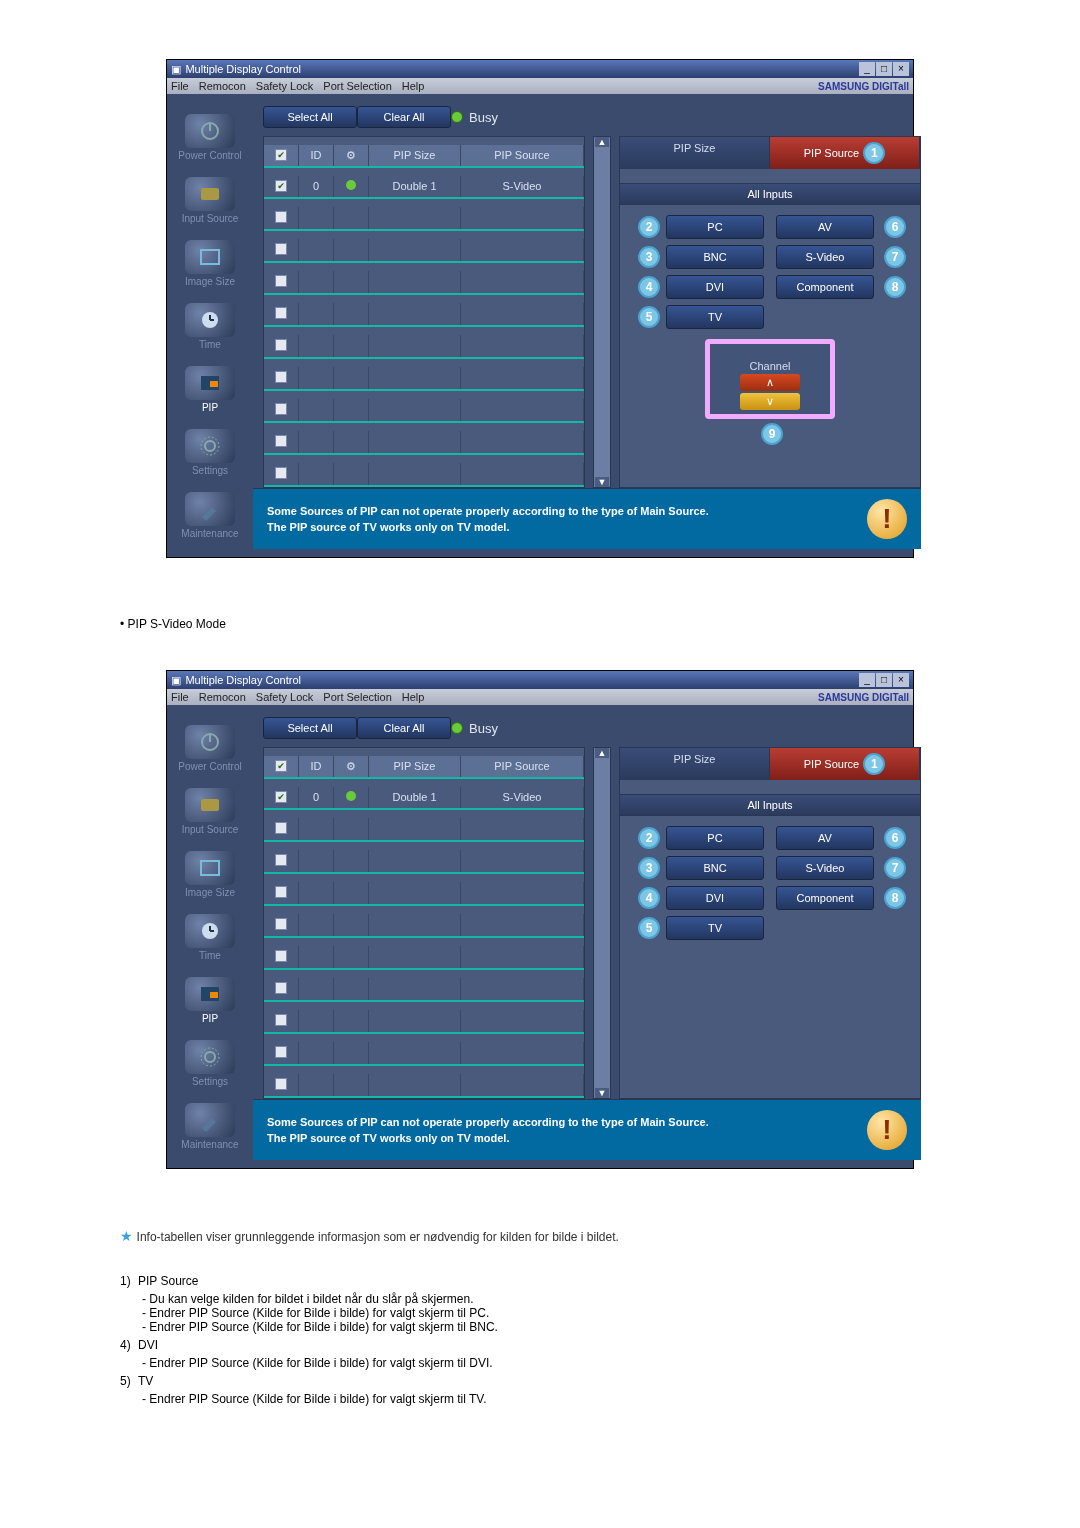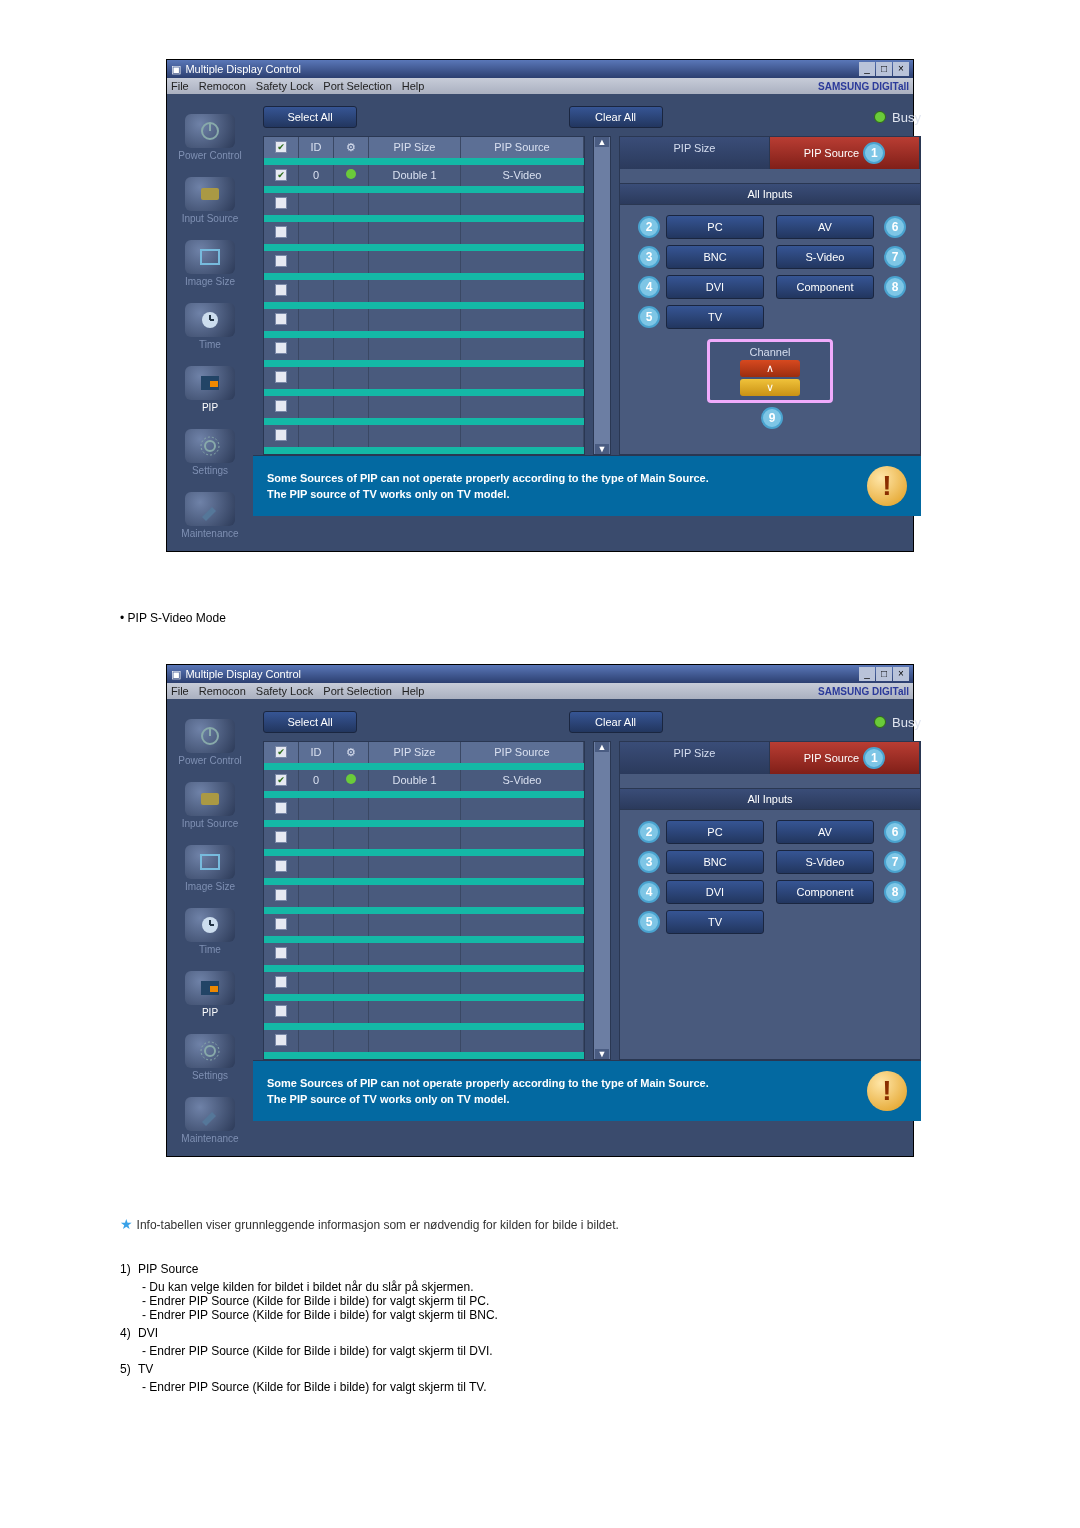--- a/index.html
+++ b/index.html
@@ -70,23 +70,22 @@
   .side-item.active .label { color:#fff; }
   .side-item .label { display:block; }
   .main {
     flex:1;
     display:flex;
     flex-direction:column;
   }
   .toolbar {
     display:flex;
     align-items:center;
-    gap:10px;
+    gap:0;
     padding: 4px 0 8px 10px;
-    justify-content: space-between;
   }
   .btn {
     min-width:72px;
     padding:4px 10px;
     background: linear-gradient(#365594, #22365f);
     border:1px solid #1a2640;
     border-radius:3px;
     color:#fff;
     font-size:11px;
     text-align:center;
@@ -100,21 +99,22 @@
   }
   .table {
     width: 320px;
     background:#495a7d;
     border:1px solid #2a3752;
   }
   .th-row, .row {
     display:flex;
     font-size:11px;
     color:#d9e0f0;
-    border-bottom:7px solid #14b8a6;
+    border-bottom:2px solid #14b8a6;
+    margin-top:8px;
   }
   .th-row { background:#5c6f95;}
   .cell { padding:4px 6px; border-right:1px solid #3a4864; }
   .c1 { width:22px; text-align:center;}
   .c2 { width:22px; text-align:center;}
   .c3 { width:22px; text-align:center;}
   .c4 { flex:1; text-align:center;}
   .c5 { width:110px; text-align:center;}
   .chk { display:inline-block; width:10px; height:10px; background:#e6e9f2; border:1px solid #7b89a8;}
   .chk.on::after { content:"✔"; color:#2b6a18; font-size:9px; position:relative; top:-2px;}
@@ -180,24 +180,24 @@
     text-align:center;
     padding:5px 10px;
     min-width:70px;
   }
   .channel-box {
     margin:4px auto 10px auto;
     width:120px;
     text-align:center;
     font-size:11px;
     color:#d6def0;
-    border:3px solid #f0abfc;
+    border:5px solid #f0abfc;
     border-radius:4px;
     background:#425478;
-    padding:4px 0 2px 0;
+    padding:16px 0 2px 0;
   }
   .chev { width:60px; margin:2px auto; padding:2px 0; border-radius:3px;}
   .chev.up { background: linear-gradient(#d7491f, #9c2e10); color:#fff;}
   .chev.dn { background: linear-gradient(#f0c23a, #c99114); color:#fff;}
   .footer {
     background: #0369a1;
     padding:10px 14px;
     display:flex;
     align-items:center;
     gap:14px;

